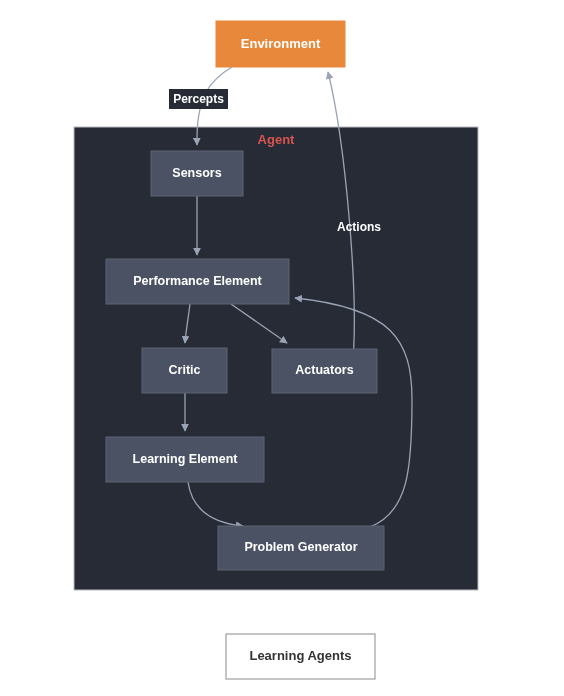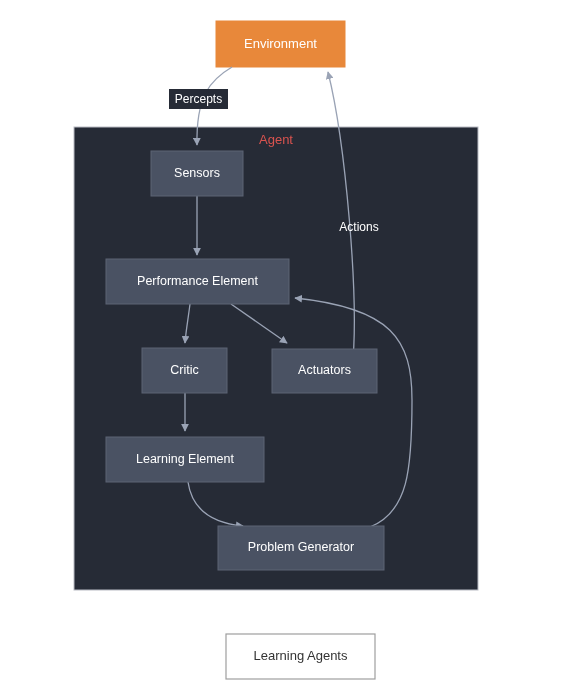--- a/index.html
+++ b/index.html
@@ -11,20 +11,21 @@
     width: 564px;
     height: 696px;
     font-family: "Liberation Sans", sans-serif;
     overflow: hidden;
     position: relative;
   }
   #diagram-root {
     position: relative;
     width: 564px;
     height: 696px;
+    font-weight: bold;
   }
   svg.canvas {
     position: absolute;
     top: 0;
     left: 0;
     width: 564px;
     height: 696px;
     display: block;
   }
   .node-label {

